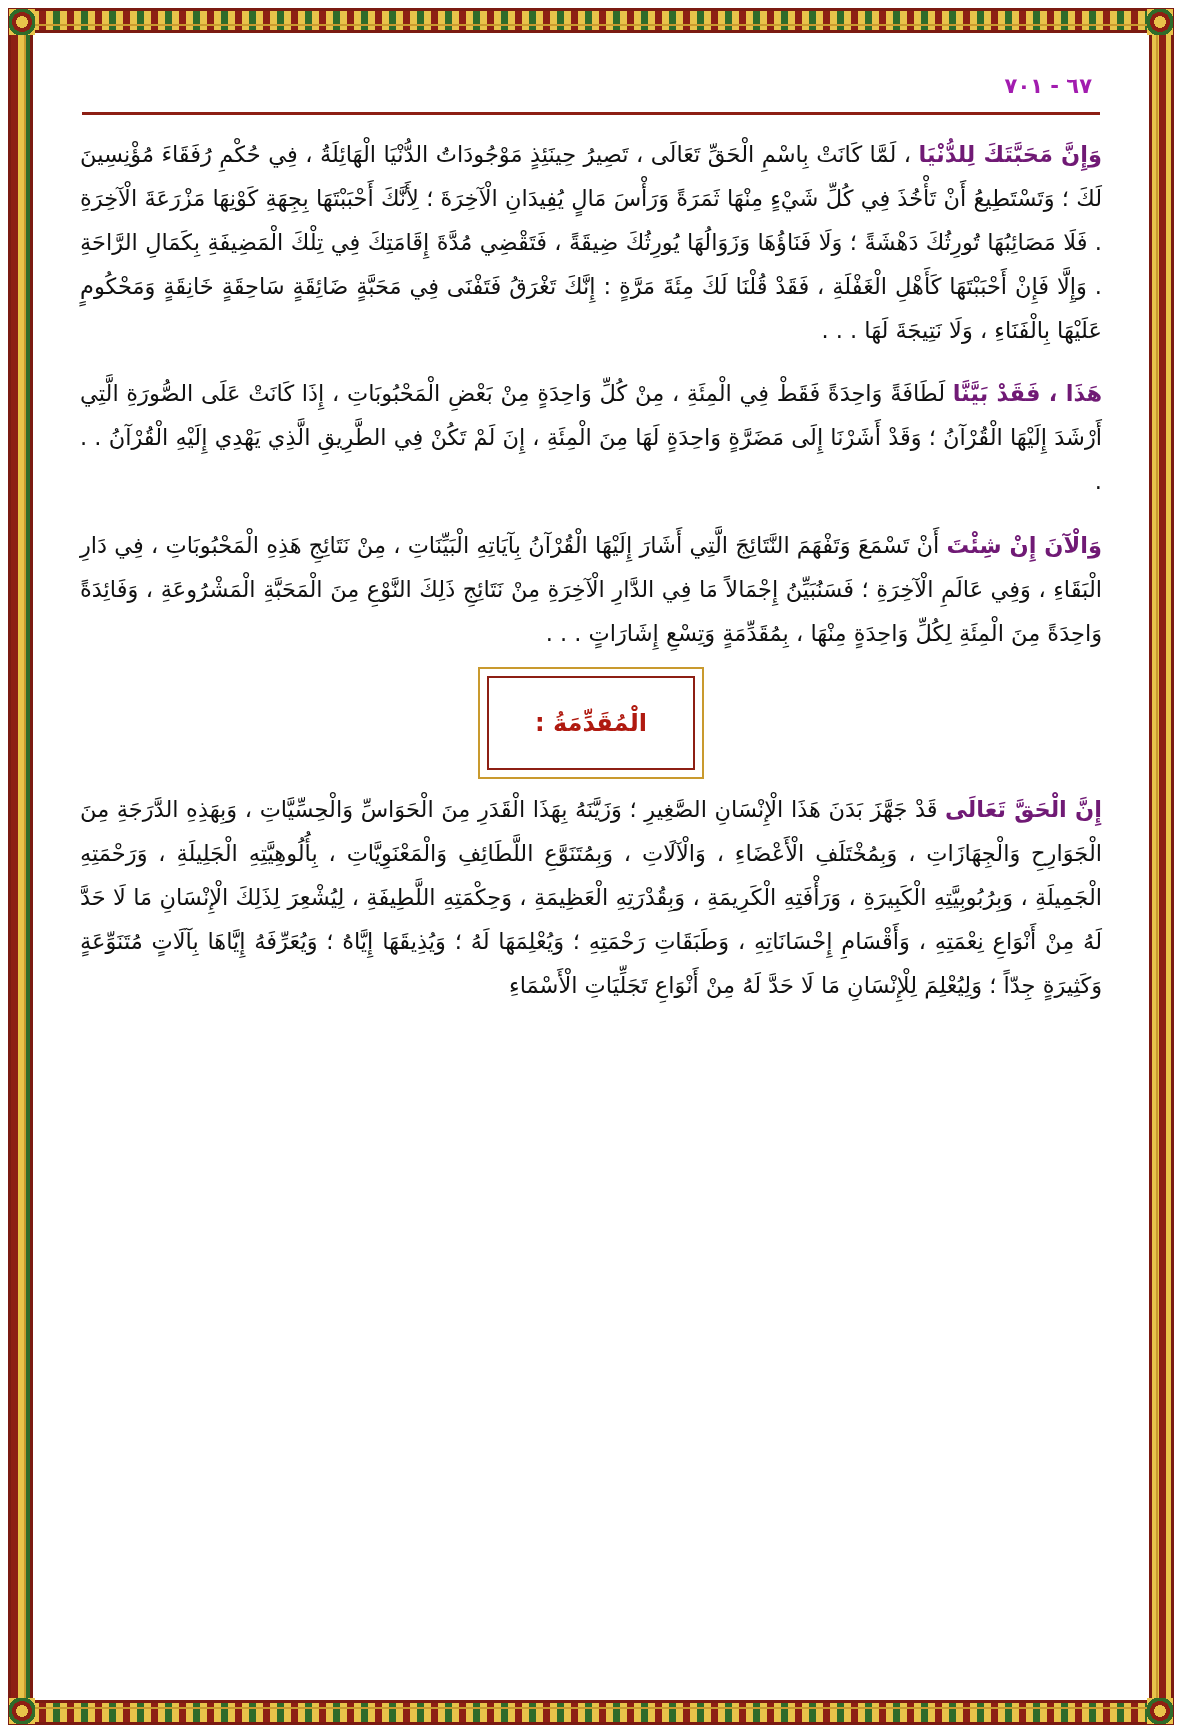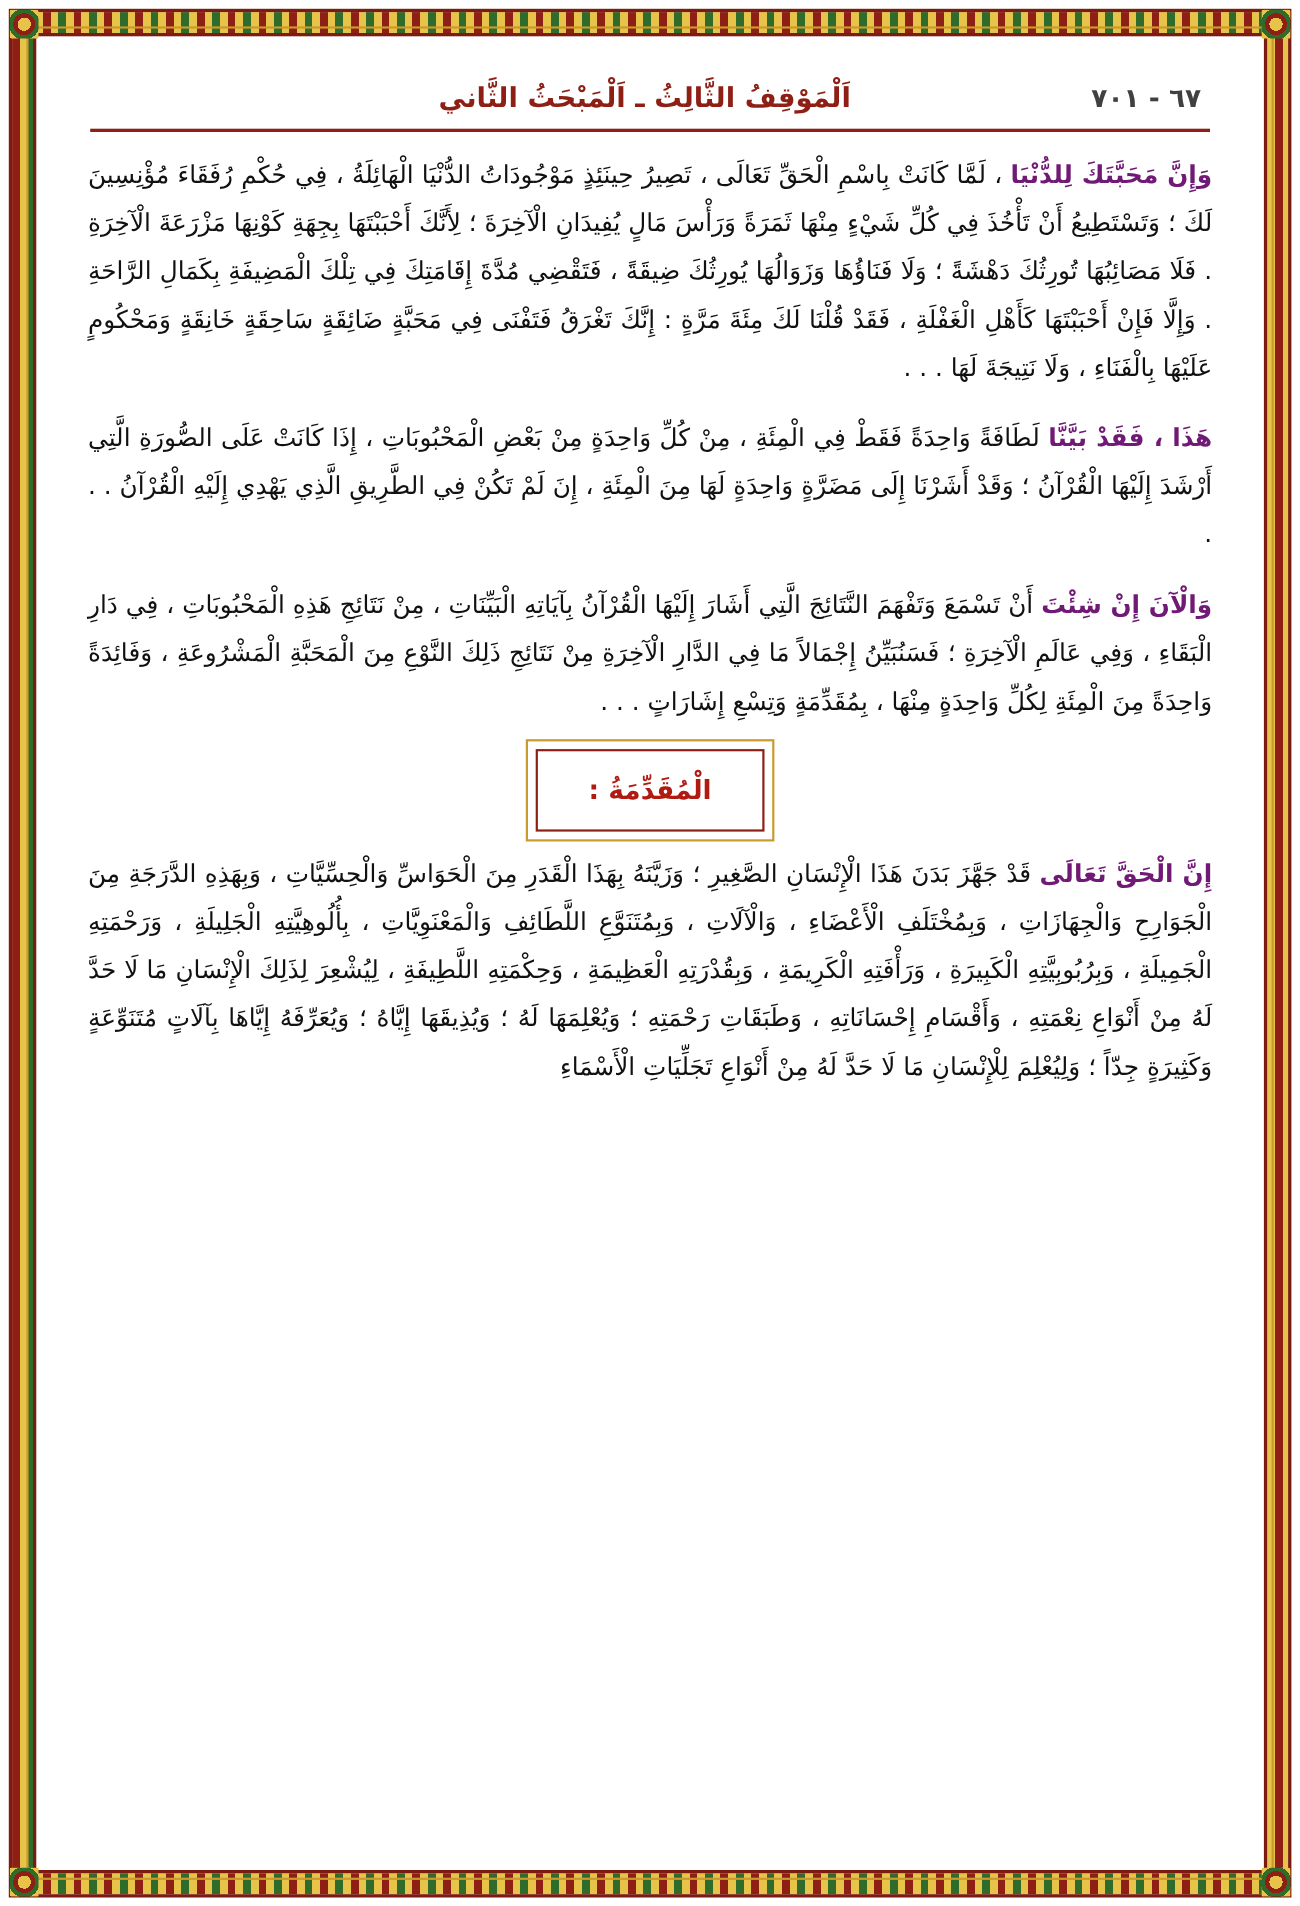--- a/index.html
+++ b/index.html
@@ -67,22 +67,22 @@
 
   
   .header {
     display: flex;
     align-items: baseline;
     justify-content: space-between;
     direction: rtl;
     padding: 6px 10px 10px 10px;
   }
   .header-page-no {
-    color: #404040;
-    font-size: 24px;
+    color: #a21caf;
+    font-size: 21px;
     font-weight: bold;
     letter-spacing: 1px;
     white-space: nowrap;
   }
   .header-title {
     color: #8d1f14;
     font-size: 25px;
     font-weight: bold;
     white-space: nowrap;
     text-align: center;
@@ -116,21 +116,21 @@
   }
 
   
   .cartouche-wrap {
     display: flex;
     justify-content: center;
     margin: 10px 0 18px 0;
   }
   .cartouche {
     position: relative;
-    padding: 12px 46px;
+    padding: 22px 46px;
     border: 2px solid #8d1f14;
     background: #ffffff;
     box-shadow: 0 0 0 7px #ffffff, 0 0 0 9px #c99a2e;
   }
   .cartouche::before {
     content: "";
     position: absolute;
     left: -9px; top: -9px; right: -9px; bottom: -9px;
     background:
       repeating-linear-gradient(45deg,
@@ -154,21 +154,20 @@
   <div class="border-inner-frame"></div>
   <div class="corner tl"></div>
   <div class="corner tr"></div>
   <div class="corner bl"></div>
   <div class="corner br"></div>
 
   <div class="content">
 
     <div class="header">
       <div class="header-page-no">٦٧ - ٧٠١</div>
-      <div class="header-title">اَلْمَوْقِفُ الثَّالِثُ ـ اَلْمَبْحَثُ الثَّاني</div>
     </div>
     <div class="header-rule"></div>
 
     <div class="body-text">
 
 
       <p class="para">
         <span class="lead">وَإِنَّ مَحَبَّتَكَ لِلدُّنْيَا</span><span> ، لَمَّا كَانَتْ بِاسْمِ الْحَقِّ تَعَالَى ، تَصِيرُ حِينَئِذٍ مَوْجُودَاتُ الدُّنْيَا الْهَائِلَةُ ، فِي حُكْمِ رُفَقَاءَ مُؤْنِسِينَ لَكَ ؛ وَتَسْتَطِيعُ أَنْ تَأْخُذَ فِي كُلِّ شَيْءٍ مِنْهَا ثَمَرَةً وَرَأْسَ مَالٍ يُفِيدَانِ الْآخِرَةَ ؛ لِأَنَّكَ أَحْبَبْتَهَا بِجِهَةِ كَوْنِهَا مَزْرَعَةَ الْآخِرَةِ . فَلَا مَصَائِبُهَا تُورِثُكَ دَهْشَةً ؛ وَلَا فَنَاؤُهَا وَزَوَالُهَا يُورِثُكَ ضِيقَةً ، فَتَقْضِي مُدَّةَ إِقَامَتِكَ فِي تِلْكَ الْمَضِيفَةِ بِكَمَالِ الرَّاحَةِ . وَإِلَّا فَإِنْ أَحْبَبْتَهَا كَأَهْلِ الْغَفْلَةِ ، فَقَدْ قُلْنَا لَكَ مِئَةَ مَرَّةٍ : إِنَّكَ تَغْرَقُ فَتَفْنَى فِي مَحَبَّةٍ ضَائِقَةٍ سَاحِقَةٍ خَانِقَةٍ وَمَحْكُومٍ عَلَيْهَا بِالْفَنَاءِ ، وَلَا نَتِيجَةَ لَهَا . . .</span>
       </p>
 

